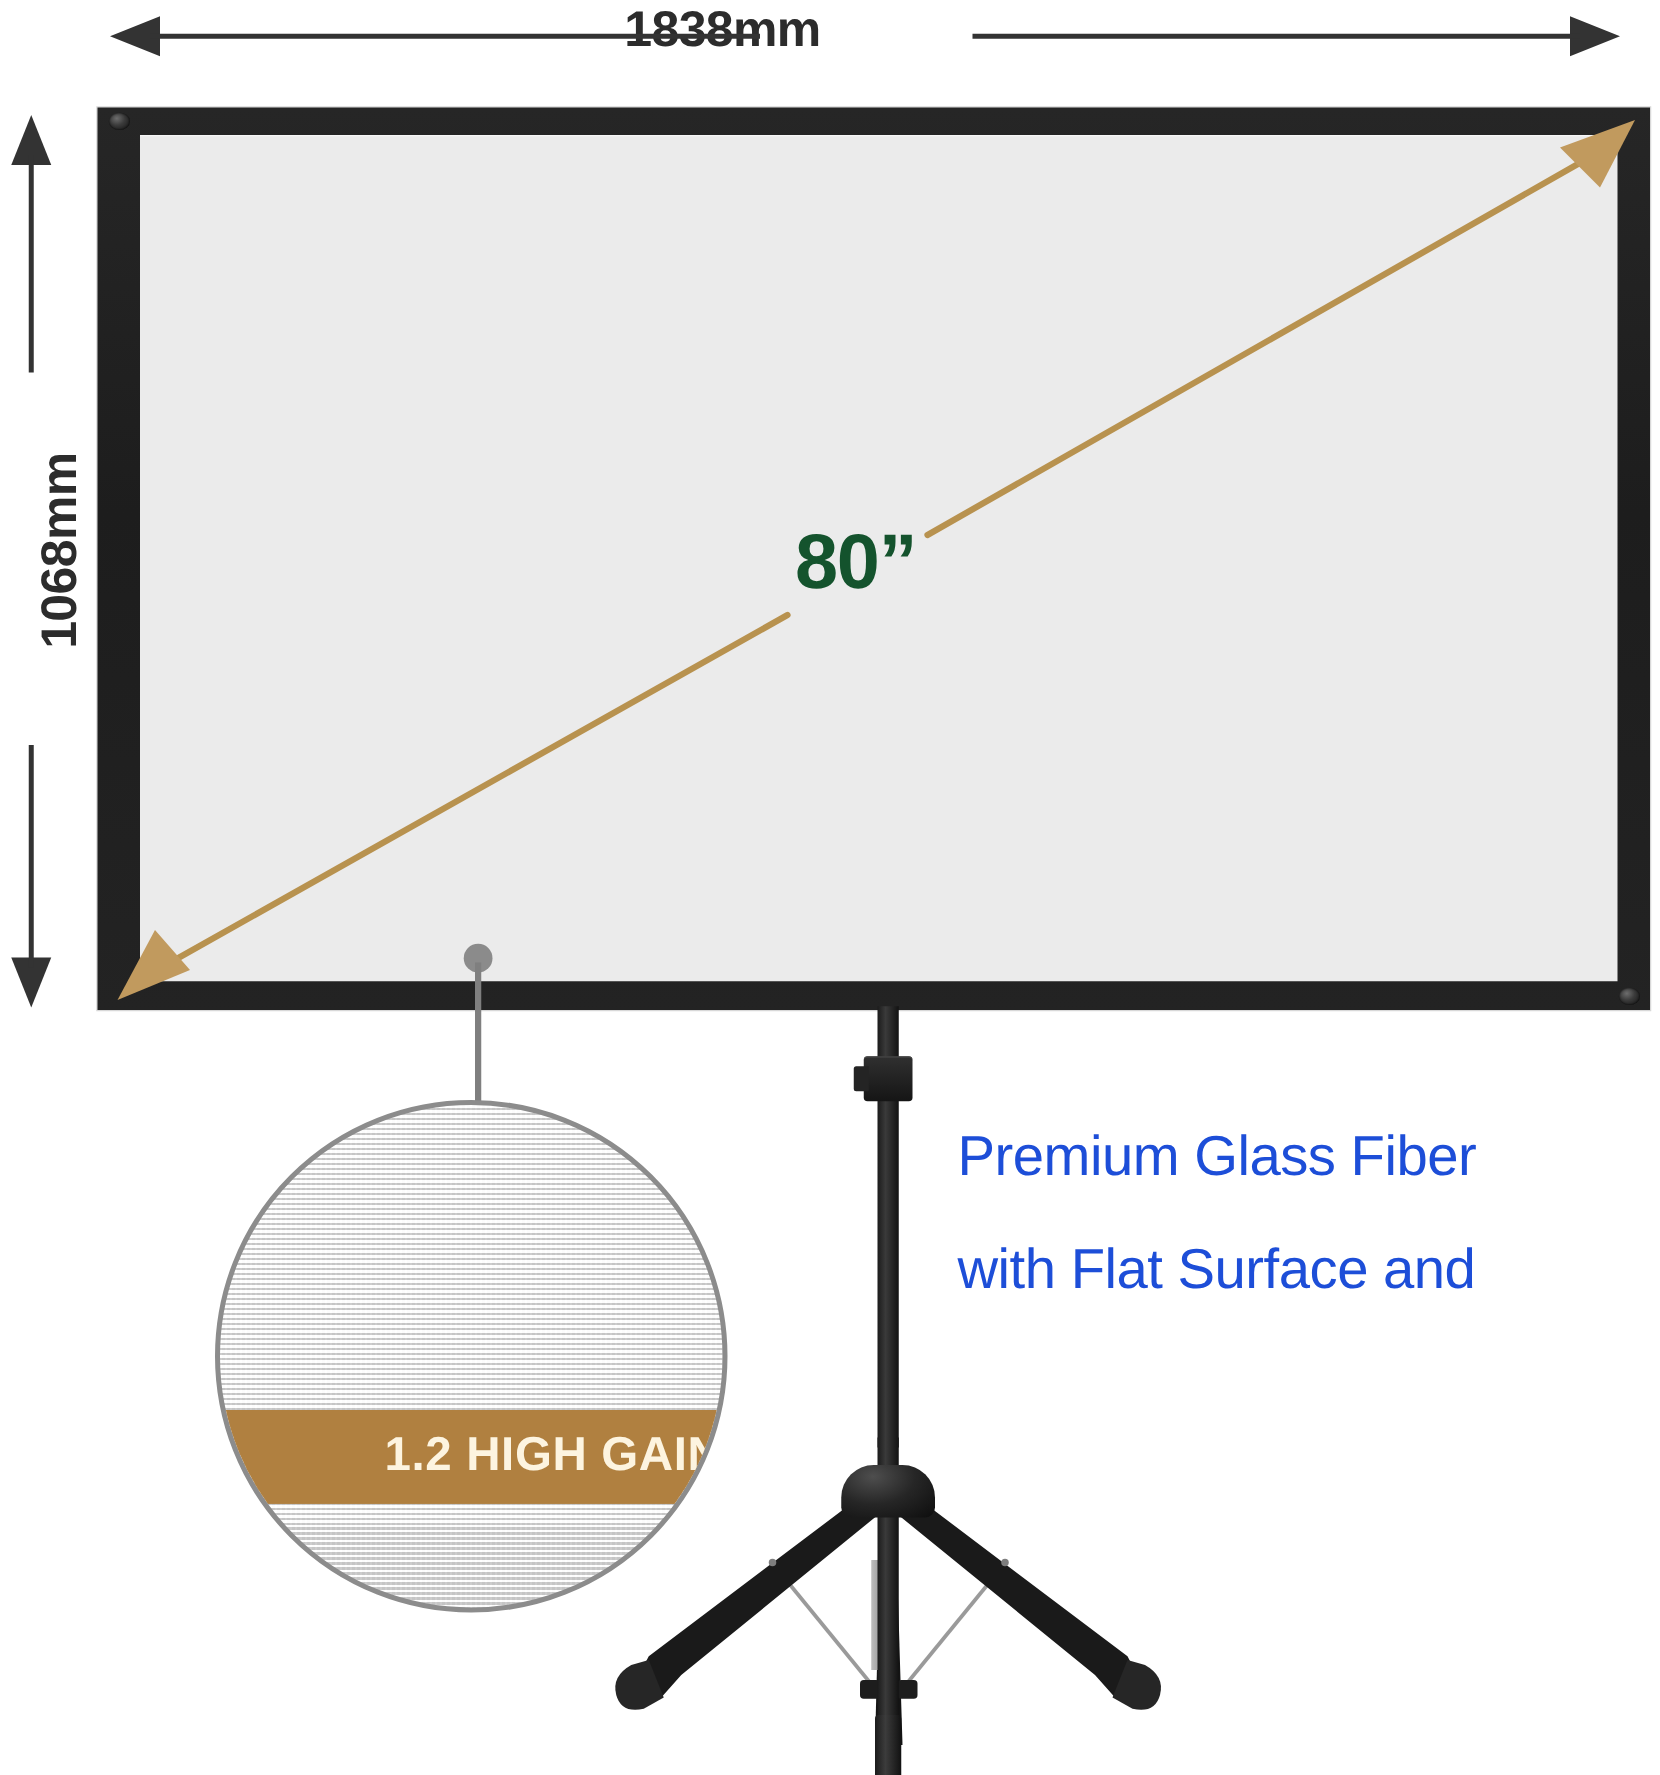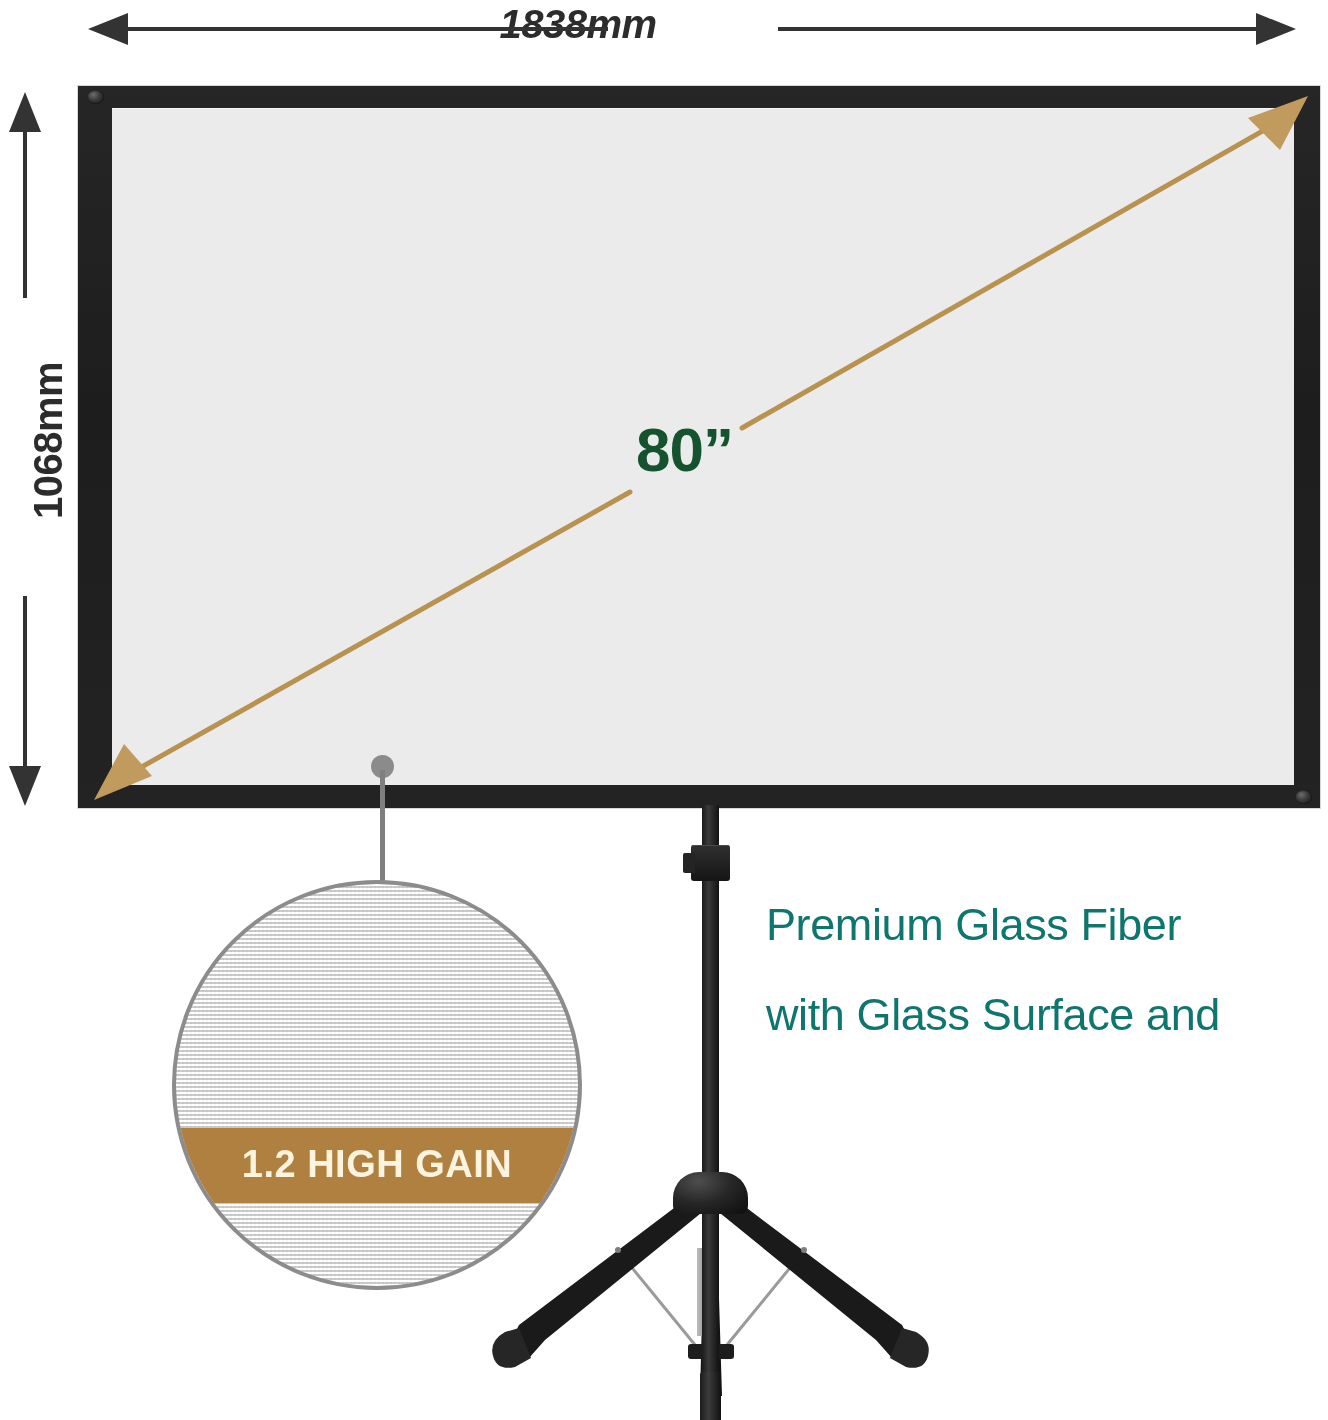--- a/index.html
+++ b/index.html
@@ -28,21 +28,20 @@
     color: #2c2c2c;
     letter-spacing: -0.5px;
     white-space: nowrap;
   }
   #width-label {
     left: 0;
     top: 2px;
     width: 1156px;
     text-align: center;
     font-size: 40px;
-    font-style: italic;
   }
   #height-label {
     left: -82px;
     top: 418px;
     width: 260px;
     text-align: center;
     font-size: 40px;
     transform: rotate(-90deg);
     transform-origin: 50% 50%;
   }
@@ -87,21 +86,21 @@
   }
   #grommet-tl { left: 9px;  top: 4px; }
   #grommet-br { right: 8px; bottom: 4px; }
 
   
   #feature-text {
     position: absolute;
     left: 766px;
     top: 880px;
     width: 556px;
-    color: #0f766e;
+    color: #1d4ed8;
     font-size: 45px;
     font-weight: normal;
     line-height: 90px;
     letter-spacing: -0.4px;
   }
   #feature-text div { white-space: nowrap; }
 
   
   #fabric-zoom {
     position: absolute;
@@ -124,21 +123,21 @@
   }
   #gain-band {
     position: absolute;
     left: 0;
     top: 244px;
     width: 100%;
     height: 72px;
     background: #b08040;
     display: flex;
     align-items: center;
-    justify-content: center;
+    justify-content: flex-end;
     border-bottom: 3px solid #b08040;
   }
   #gain-band-label {
     font-size: 38px;
     font-weight: bold;
     color: #fdf4e0;
     letter-spacing: 0.5px;
     white-space: nowrap;
   }
 
@@ -279,16 +278,16 @@
     </svg>
 
     <div id="pole-inner"></div>
     <div class="pole" id="pole-lower"></div>
     <div id="pole-tip"></div>
     <div id="hub"></div>
   </div>
 
   <div id="feature-text">
     <div>Premium Glass Fiber</div>
-    <div>with Glass Surface and</div>
+    <div>with Flat Surface and</div>
   </div>
 
 </div>
 
 </body></html>

